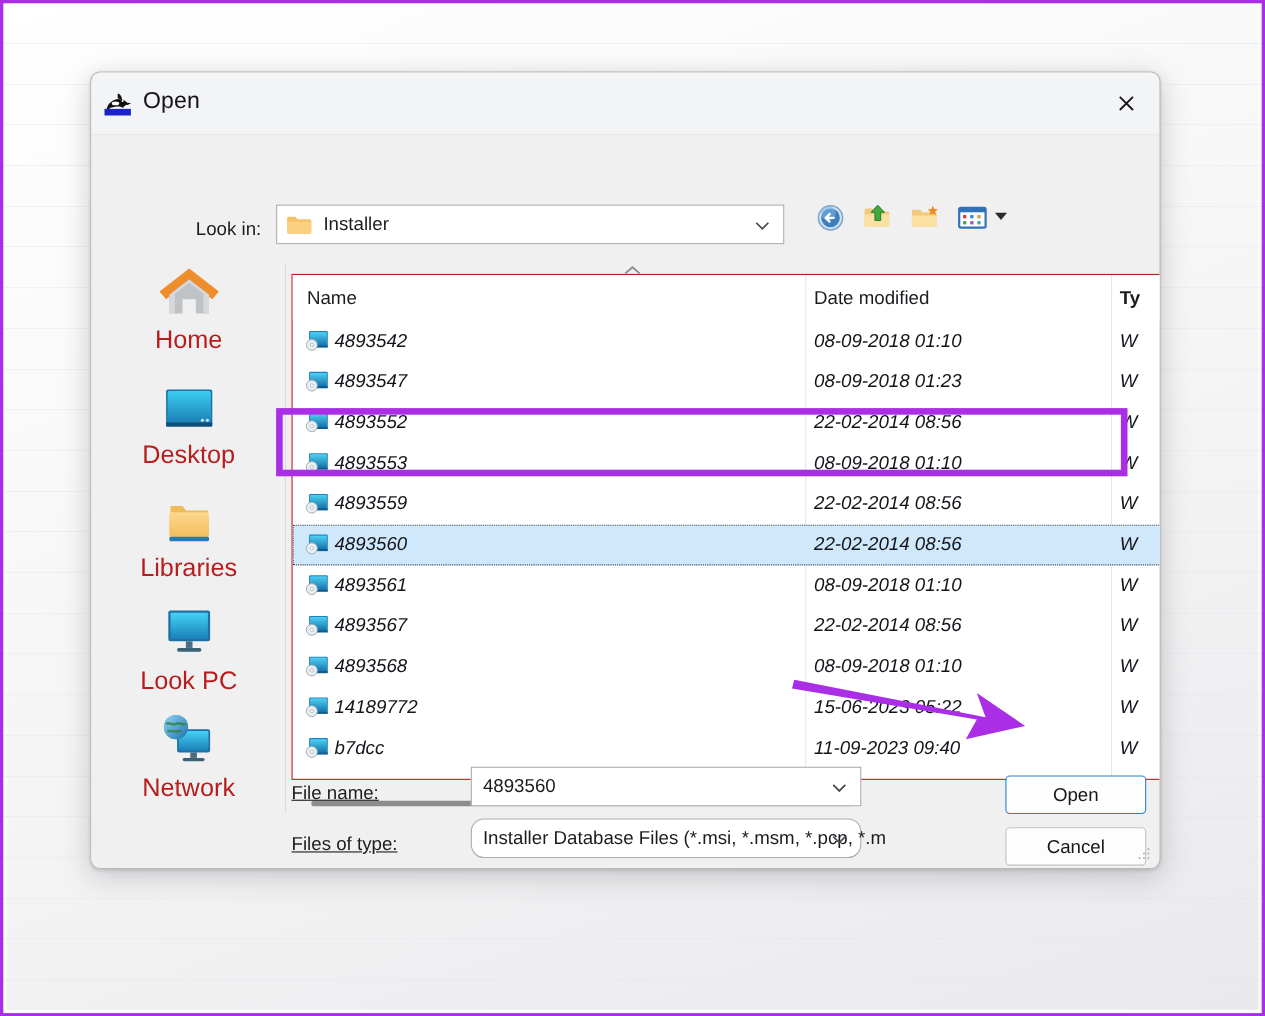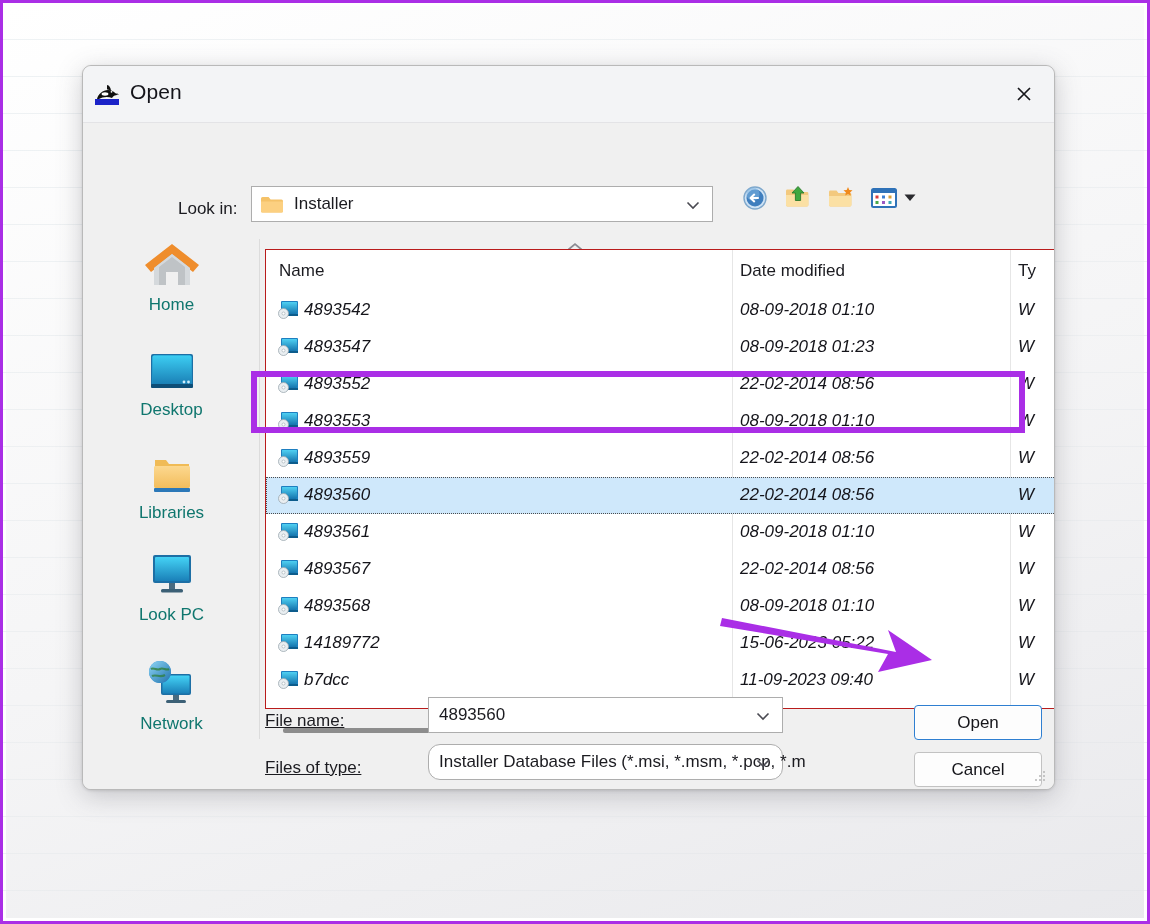--- a/index.html
+++ b/index.html
@@ -173,22 +173,22 @@
     width: 165px;
     text-align: center;
   }
   .place-ico {
     height: 58px;
     display: flex;
     align-items: flex-end;
     justify-content: center;
   }
   .place-label {
-    font-size: 17px;
-    color: #0f766e;
+    font-size: 23px;
+    color: #b91c1c;
     margin-top: 4px;
   }
 
   
   .sortchev {
     position: absolute;
     left: 482px;
     top: 116px;
   }
   .listview {
@@ -208,21 +208,21 @@
     background: #ffffff;
   }
   .lv-head .th {
     position: absolute;
     top: 11px;
     font-size: 17px;
     color: #1b1b20;
   }
   .th-name { left: 13px; }
   .th-date { left: 474px; }
-  .th-type { left: 752px; }
+  .th-type { left: 752px; font-weight: bold; }
   .colsep {
     position: absolute;
     top: 0;
     width: 1px;
     height: 100%;
     background: #e6e6e6;
   }
   .rows {
     position: relative;
     height: 418px;
@@ -535,21 +535,21 @@
                     <stop offset="1" stop-color="#1a80b8"></stop>
               </linearGradient>
                 </defs>
               <rect x="28" y="34" width="6" height="6" fill="#4a6b80"></rect>
               <rect x="20" y="40" width="22" height="3.5" rx="1.5" fill="#3c6076"></rect>
             </svg>
           </div>
           <div class="place-label">Look PC</div>
         </div>
 
-        <div class="place" style="top:419px;">
+        <div class="place" style="top:408px;">
           <div class="place-ico">
             <svg width="62" height="52" viewBox="0 0 62 52">
               <rect x="20" y="16" width="30" height="21" rx="2" fill="#1d6fa5"></rect>
               <rect x="21.5" y="17.5" width="27" height="18" rx="1" fill="url(#ngrad)"></rect>
               <defs>
                   <linearGradient id="ngrad" x1="0" y1="0" x2="0" y2="1">
                 <stop offset="0" stop-color="#44d2f5"></stop>
                     <stop offset="1" stop-color="#1a80b8"></stop>
               </linearGradient>
                 </defs>

